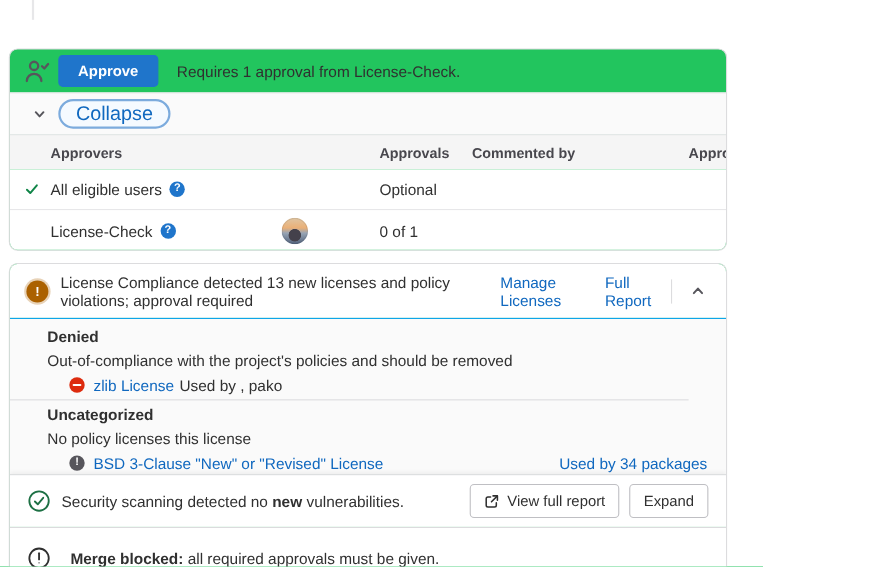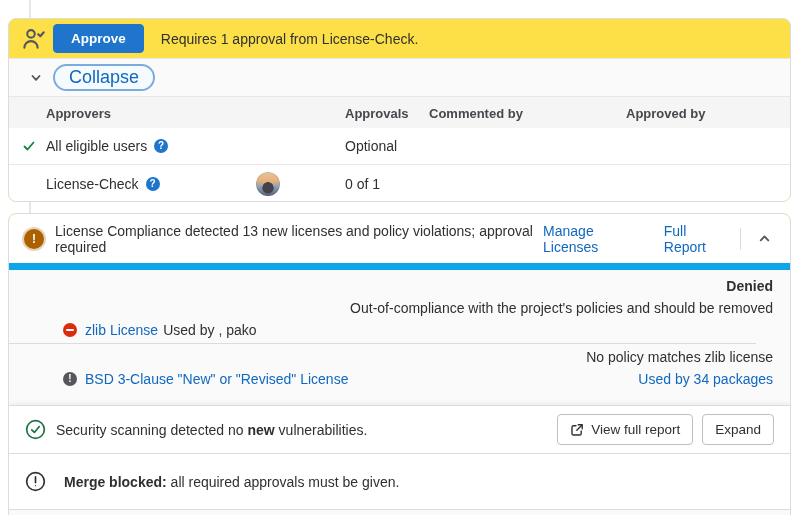--- a/index.html
+++ b/index.html
@@ -7,22 +7,22 @@
   body {
     width:798px; height:515px; position:relative; overflow:hidden;
     background:#ffffff; color:#303030;
     font-family:"Liberation Sans","DejaVu Sans",sans-serif; font-size:14px;
   }
   .connector { position:absolute; left:29px; width:2px; background:#e7e7e9; }
   .connector.top { top:0; height:18px; }
   .connector.mid { top:201px; height:13px; }
 
   .widget {
-    position:absolute; left:8px; width:783px; background:#fde047;
-    border:1px solid #dcdcde; border-radius:8px; overflow:hidden;
+    position:absolute; left:8px; width:653px; background:#22c55e;
+    border:1px solid #dcdcde; border-radius:8px; overflow:hidden;margin-top:26px;
   }
   #approvals-widget { top:18px; height:184px; }
   #reports-widget  { top:213px; height:400px; }
 
   
   .approve-row { height:39px; display:flex; align-items:center; padding:0 12px; }
   .user-check-icon { width:26px; height:26px; display:flex; align-items:center; justify-content:center; margin-right:6px; }
   .btn-primary {
     background:#1f75cb; color:#fff; font-weight:700; font-size:13.5px;
     border:1px solid #1f75cb; border-radius:4px; height:29px; padding:0 17px;
@@ -67,22 +67,22 @@
     box-shadow:0 0 0 2px rgba(171,97,0,.28); margin:0 11px 0 3px; line-height:1;
   }
   .license-summary { font-size:14px; }
   .header-links { margin-left:auto; display:flex; align-items:center; }
   a.lnk { color:#1068bf; text-decoration:none; cursor:pointer; }
   .link-gap { margin-left:24px; }
   .vdiv { width:1px; height:22px; background:#dcdcde; margin:0 14px 0 16px; }
   .chevron-up-btn { background:none; border:none; padding:2px; display:flex; cursor:pointer; }
 
   .license-details {
-    height:142px; background:#fafafa; border-top:7px solid #0ea5e9;
-    padding:8px 17px 0 34px; overflow:hidden; font-size:14px; position:relative;text-align:right;
+    height:142px; background:#fafafa; border-top:1px solid #0ea5e9;
+    padding:8px 17px 0 34px; overflow:hidden; font-size:14px; position:relative;
   }
   .lic-title { font-weight:700; margin:0 0 5px; line-height:17px; }
   .lic-desc  { margin:0 0 4px; line-height:17px; }
   .license-item { display:flex; align-items:center; height:18px; margin-bottom:1px; padding-left:20px; }
   .deny-icon {
     width:14px; height:14px; border-radius:50%; background:#dd2b0e; position:relative; flex:0 0 auto; margin-right:8px;
   }
   .deny-icon::after { content:""; position:absolute; left:3px; right:3px; top:6px; height:2px; background:#fff; border-radius:1px; }
   .uncat-icon {
     width:14px; height:14px; border-radius:50%; background:#57565c; color:#fff; flex:0 0 auto; margin-right:8px;
@@ -191,21 +191,22 @@
     <p class="lic-title">Denied</p>
     <p class="lic-desc">Out-of-compliance with the project's policies and should be removed</p>
     <div class="license-item">
       <span class="deny-icon"></span>
       <a class="lnk">zlib License</a>
       <span class="usage-text">Used by , pako</span>
     </div>
 
     <hr class="sect-divider">
 
-    <p class="lic-desc">No policy matches zlib license</p>
+    <p class="lic-title">Uncategorized</p>
+    <p class="lic-desc">No policy licenses this license</p>
     <div class="license-item">
       <span class="uncat-icon">!</span>
       <a class="lnk">BSD 3-Clause "New" or "Revised" License</a>
       <span class="spacer"></span>
       <a class="lnk">Used by 34 packages</a>
     </div>
 
   </div>
 
   <div class="security-row">

